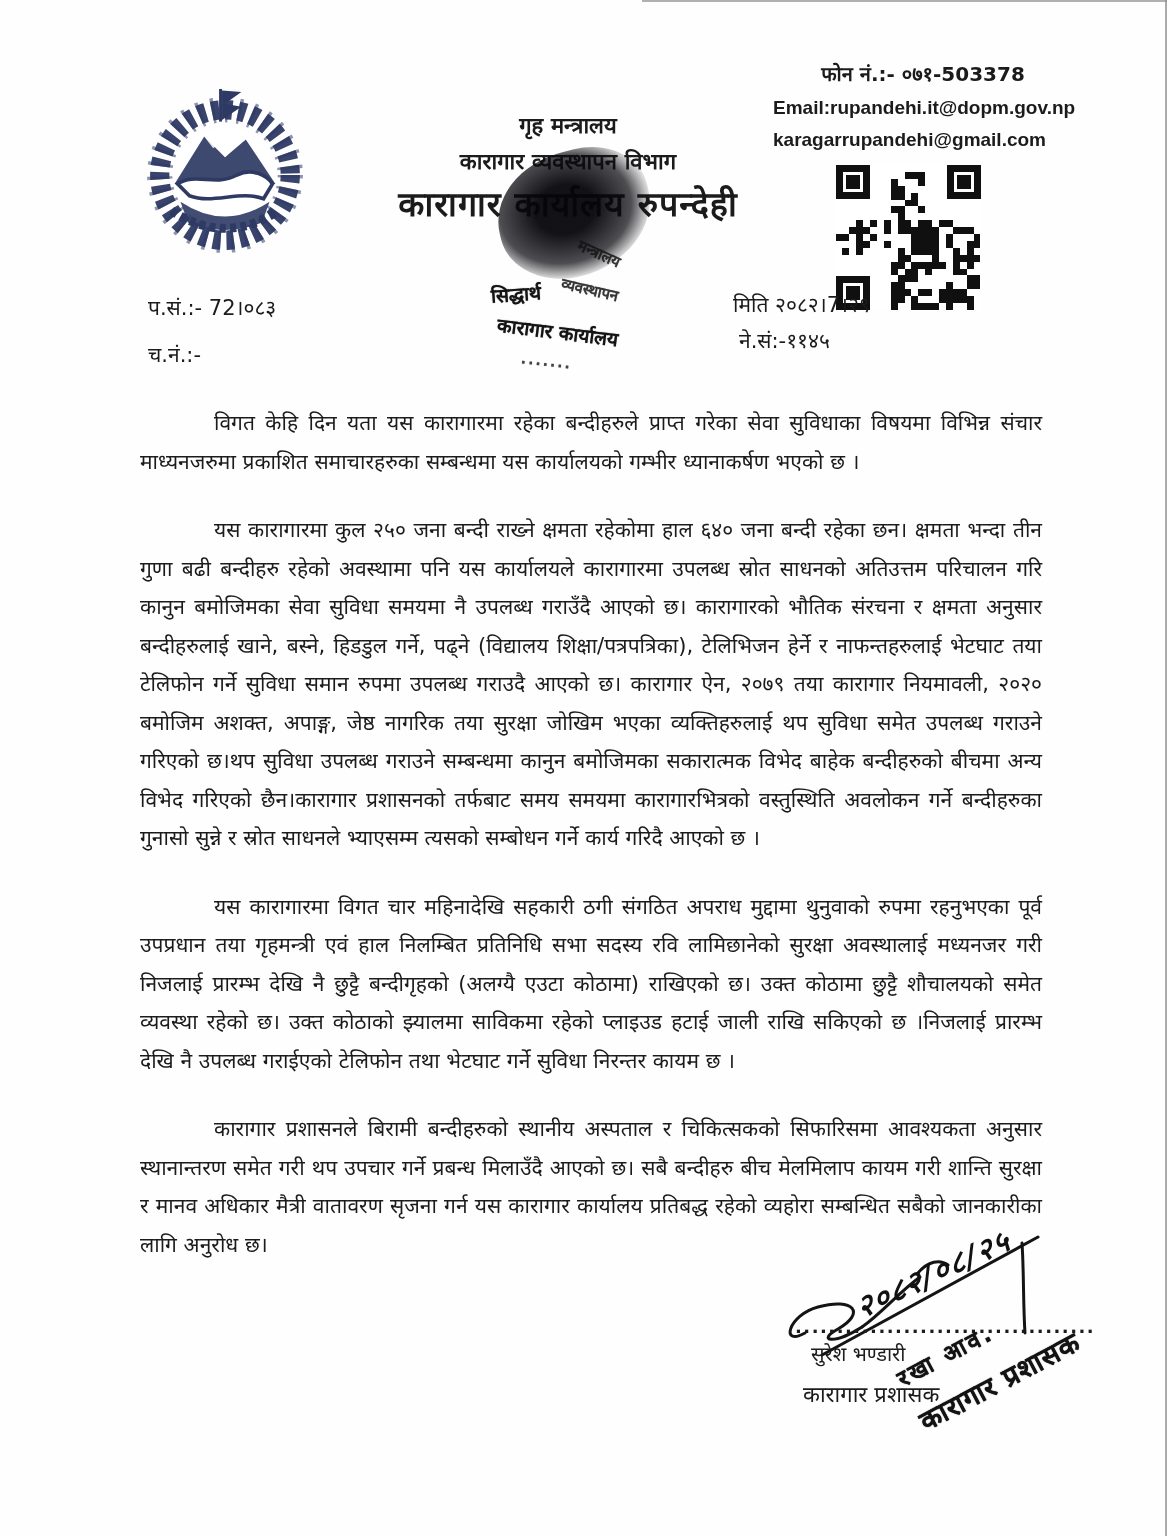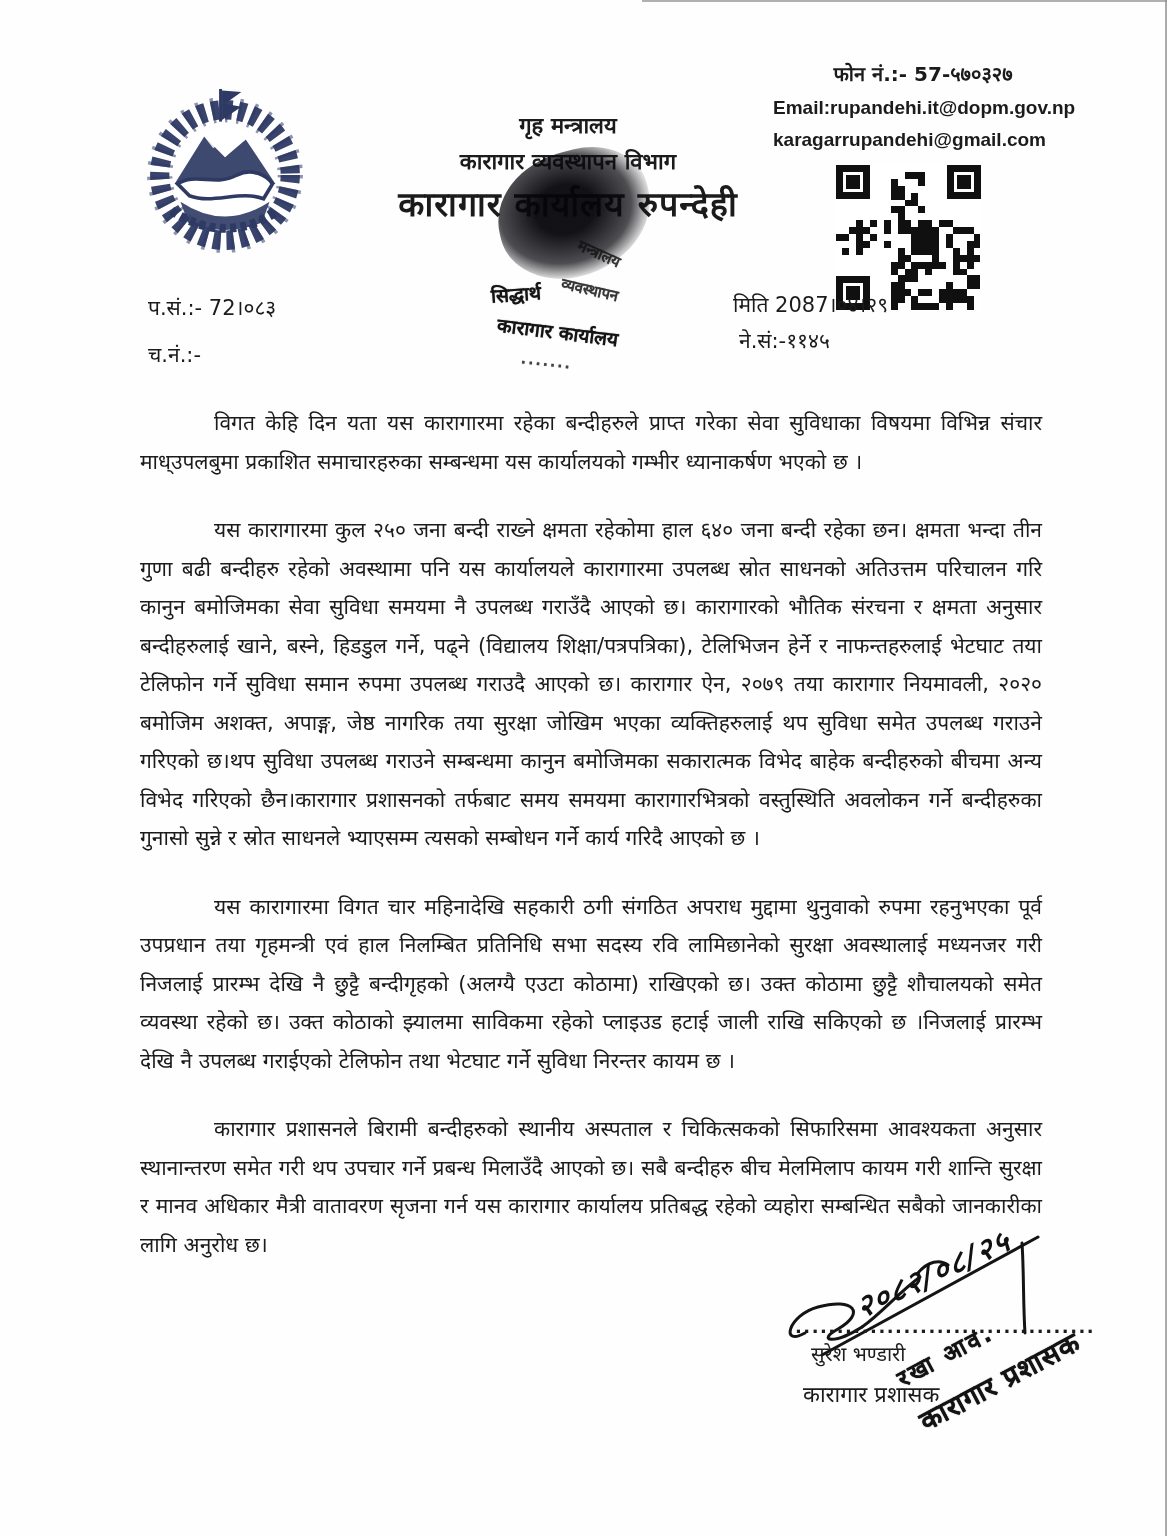--- a/index.html
+++ b/index.html
@@ -113,21 +113,21 @@
   <div class="head-stamp">
     <div class="blob"></div>
     <span class="hs-f2">मन्त्रालय</span>
     <span class="hs-f3">व्यवस्थापन</span>
     <span class="hs-f1">सिद्धार्थ</span>
     <span class="hs-f4">कारागार कार्यालय</span>
     <span class="hs-f5">.......</span>
   </div>
 
   <div class="right-head">
-    <div class="phone">फोन नं.:- 57-५७०३२७</div>
+    <div class="phone">फोन नं.:- ०७१-503378</div>
     <div class="em">Email:rupandehi.it@dopm.gov.np</div>
     <div class="em">karagarrupandehi@gmail.com</div>
     <div class="qr">
       <div class="qr-grid">
           <div style="grid-area: 2 / 11;"></div>
           <div style="grid-area: 2 / 12;"></div>
           <div style="grid-area: 2 / 13;"></div>
           <div style="grid-area: 3 / 9;"></div>
           <div style="grid-area: 3 / 13;"></div>
           <div style="grid-area: 4 / 9;"></div>
@@ -253,27 +253,27 @@
       <div class="qr-finder qr-f-tr"></div>
       <div class="qr-finder qr-f-bl"></div>
     </div>
   </div>
 
   <div class="ref-left">
     <div>प.सं.:- 72।०८३</div>
     <div class="cha">च.नं.:-</div>
   </div>
   <div class="ref-right">
-    <div>मिति 2087।०४।२९</div>
+    <div>मिति २०८२।7।२९</div>
     <div class="ne">ने.सं:-११४५</div>
   </div>
 
 
   <div class="body-text">
-    <p>विगत केहि दिन यता यस कारागारमा रहेका बन्दीहरुले प्राप्त गरेका सेवा सुविधाका विषयमा विभिन्न संचार माध्उपलबुमा प्रकाशित समाचारहरुका सम्बन्धमा यस कार्यालयको गम्भीर ध्यानाकर्षण भएको छ ।</p>
+    <p>विगत केहि दिन यता यस कारागारमा रहेका बन्दीहरुले प्राप्त गरेका सेवा सुविधाका विषयमा विभिन्न संचार माध्यनजरुमा प्रकाशित समाचारहरुका सम्बन्धमा यस कार्यालयको गम्भीर ध्यानाकर्षण भएको छ ।</p>
     <p>यस कारागारमा कुल २५० जना बन्दी राख्ने क्षमता रहेकोमा हाल ६४० जना बन्दी रहेका छन। क्षमता भन्दा तीन गुणा बढी बन्दीहरु रहेको अवस्थामा पनि यस कार्यालयले कारागारमा उपलब्ध स्रोत साधनको अतिउत्तम परिचालन गरि कानुन बमोजिमका सेवा सुविधा समयमा नै उपलब्ध गराउँदै आएको छ। कारागारको भौतिक संरचना र क्षमता अनुसार बन्दीहरुलाई खाने, बस्ने, हिडडुल गर्ने, पढ्ने (विद्यालय शिक्षा/पत्रपत्रिका), टेलिभिजन हेर्ने र नाफन्तहरुलाई भेटघाट तया टेलिफोन गर्ने सुविधा समान रुपमा उपलब्ध गराउदै आएको छ। कारागार ऐन, २०७९ तया कारागार नियमावली, २०२० बमोजिम अशक्त, अपाङ्ग, जेष्ठ नागरिक तया सुरक्षा जोखिम भएका व्यक्तिहरुलाई थप सुविधा समेत उपलब्ध गराउने गरिएको छ।थप सुविधा उपलब्ध गराउने सम्बन्धमा कानुन बमोजिमका सकारात्मक विभेद बाहेक बन्दीहरुको बीचमा अन्य विभेद गरिएको छैन।कारागार प्रशासनको तर्फबाट समय समयमा कारागारभित्रको वस्तुस्थिति अवलोकन गर्ने बन्दीहरुका गुनासो सुन्ने र स्रोत साधनले भ्याएसम्म त्यसको सम्बोधन गर्ने कार्य गरिदै आएको छ ।</p>
     <p>यस कारागारमा विगत चार महिनादेखि सहकारी ठगी संगठित अपराध मुद्दामा थुनुवाको रुपमा रहनुभएका पूर्व उपप्रधान तया गृहमन्त्री एवं हाल निलम्बित प्रतिनिधि सभा सदस्य रवि लामिछानेको सुरक्षा अवस्थालाई मध्यनजर गरी निजलाई प्रारम्भ देखि नै छुट्टै बन्दीगृहको (अलग्यै एउटा कोठामा) राखिएको छ। उक्त कोठामा छुट्टै शौचालयको समेत व्यवस्था रहेको छ। उक्त कोठाको झ्यालमा साविकमा रहेको प्लाइउड हटाई जाली राखि सकिएको छ ।निजलाई प्रारम्भ देखि नै उपलब्ध गराईएको टेलिफोन तथा भेटघाट गर्ने सुविधा निरन्तर कायम छ ।</p>
     <p>कारागार प्रशासनले बिरामी बन्दीहरुको स्थानीय अस्पताल र चिकित्सकको सिफारिसमा आवश्यकता अनुसार स्थानान्तरण समेत गरी थप उपचार गर्ने प्रबन्ध मिलाउँदै आएको छ। सबै बन्दीहरु बीच मेलमिलाप कायम गरी शान्ति सुरक्षा र मानव अधिकार मैत्री वातावरण सृजना गर्न यस कारागार कार्यालय प्रतिबद्ध रहेको व्यहोरा सम्बन्धित सबैको जानकारीका लागि अनुरोध छ।</p>
   </div>
 
   <svg class="sig-svg" viewBox="0 0 340 170">
     <g fill="none" stroke="#141414" stroke-width="3" stroke-linecap="round">
       <path d="M35 118 C 10 132, 18 100, 48 92 C 84 82, 96 98, 68 114 C 46 126, 64 130, 92 112"></path>
       <path d="M92 112 C 112 98, 128 78, 150 62"></path>
       <path d="M52 140 L 268 22"></path>

